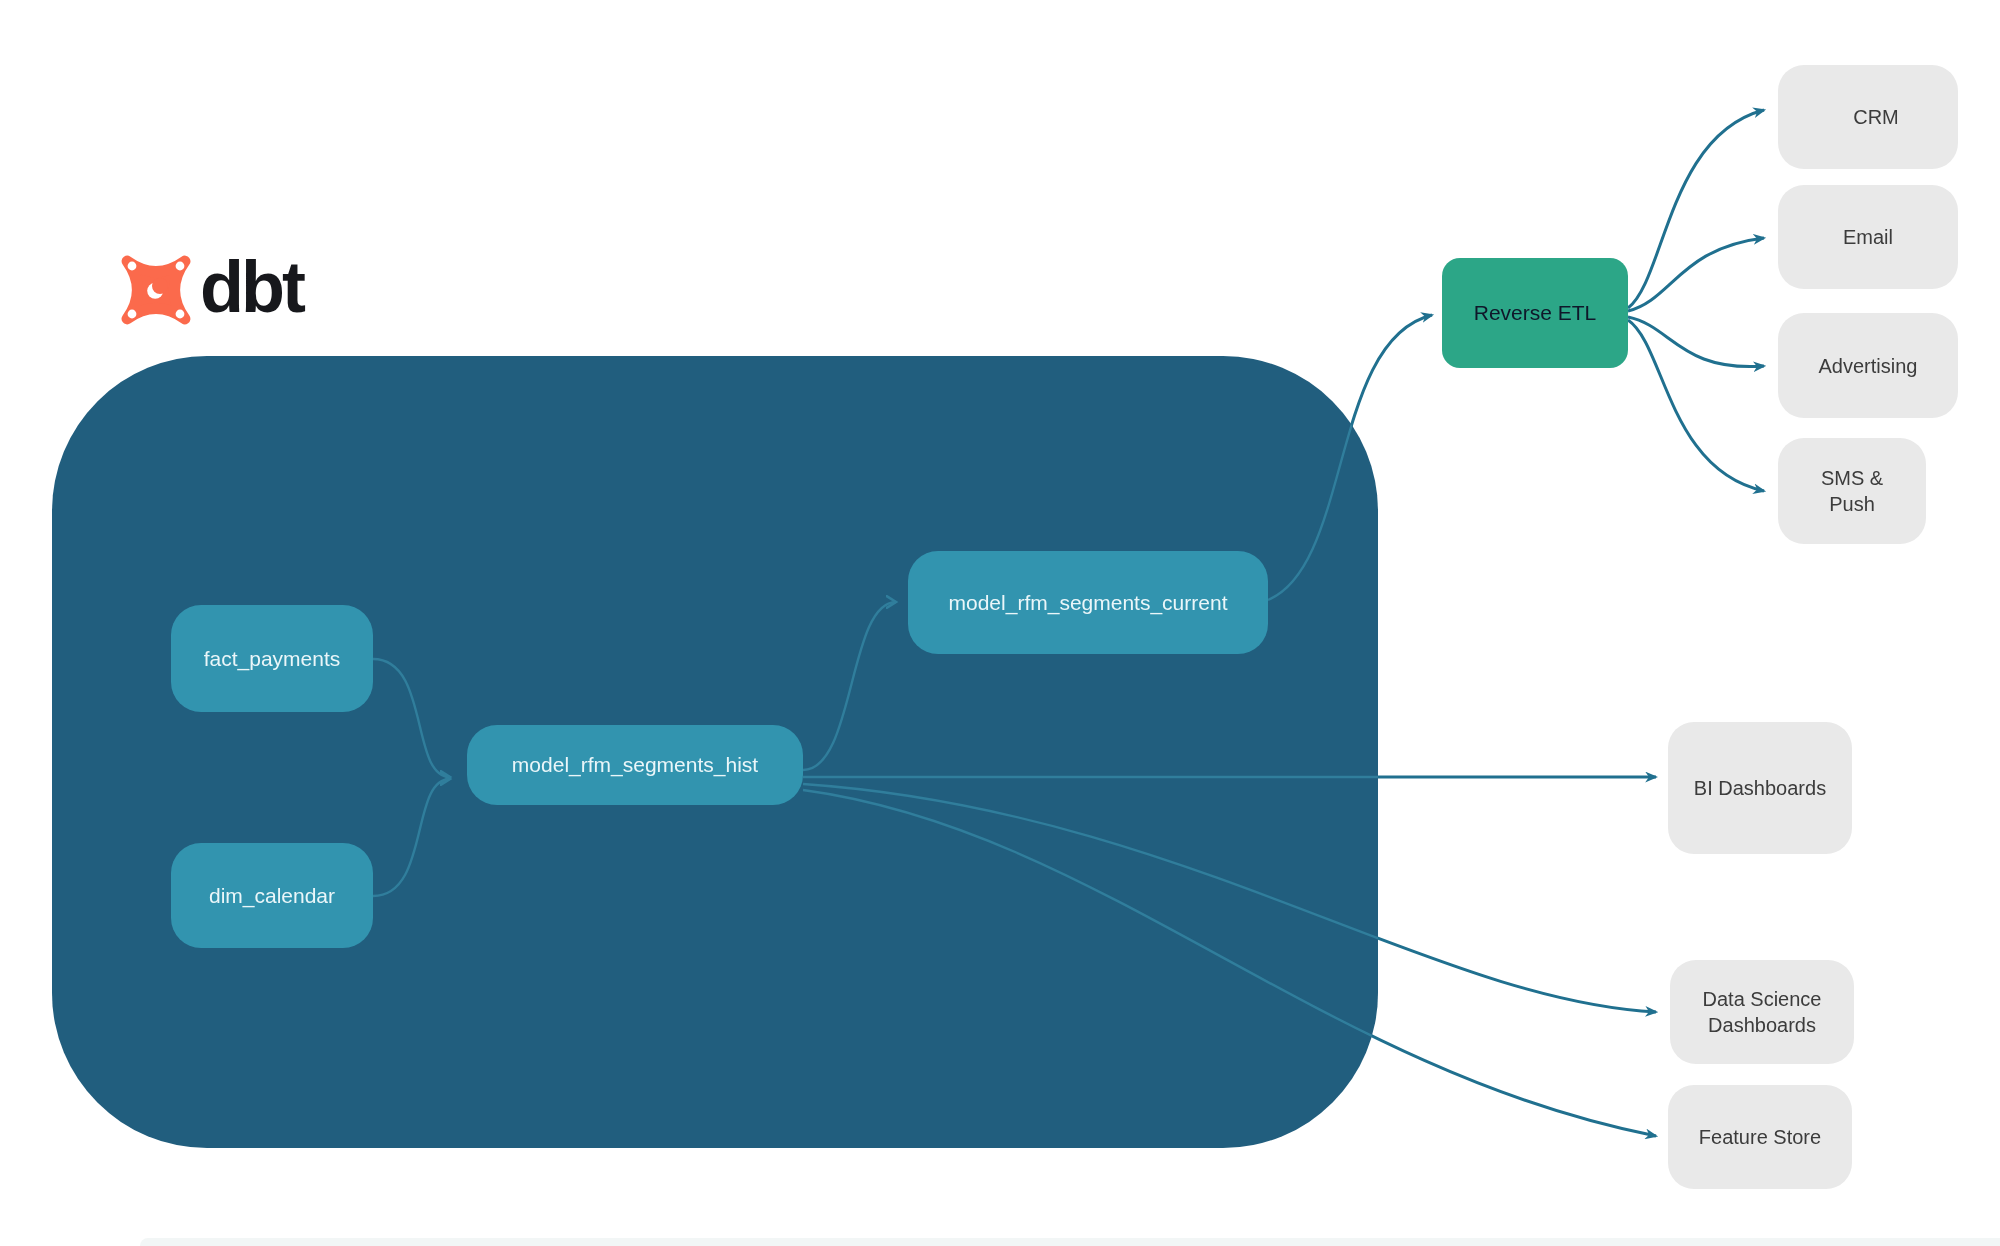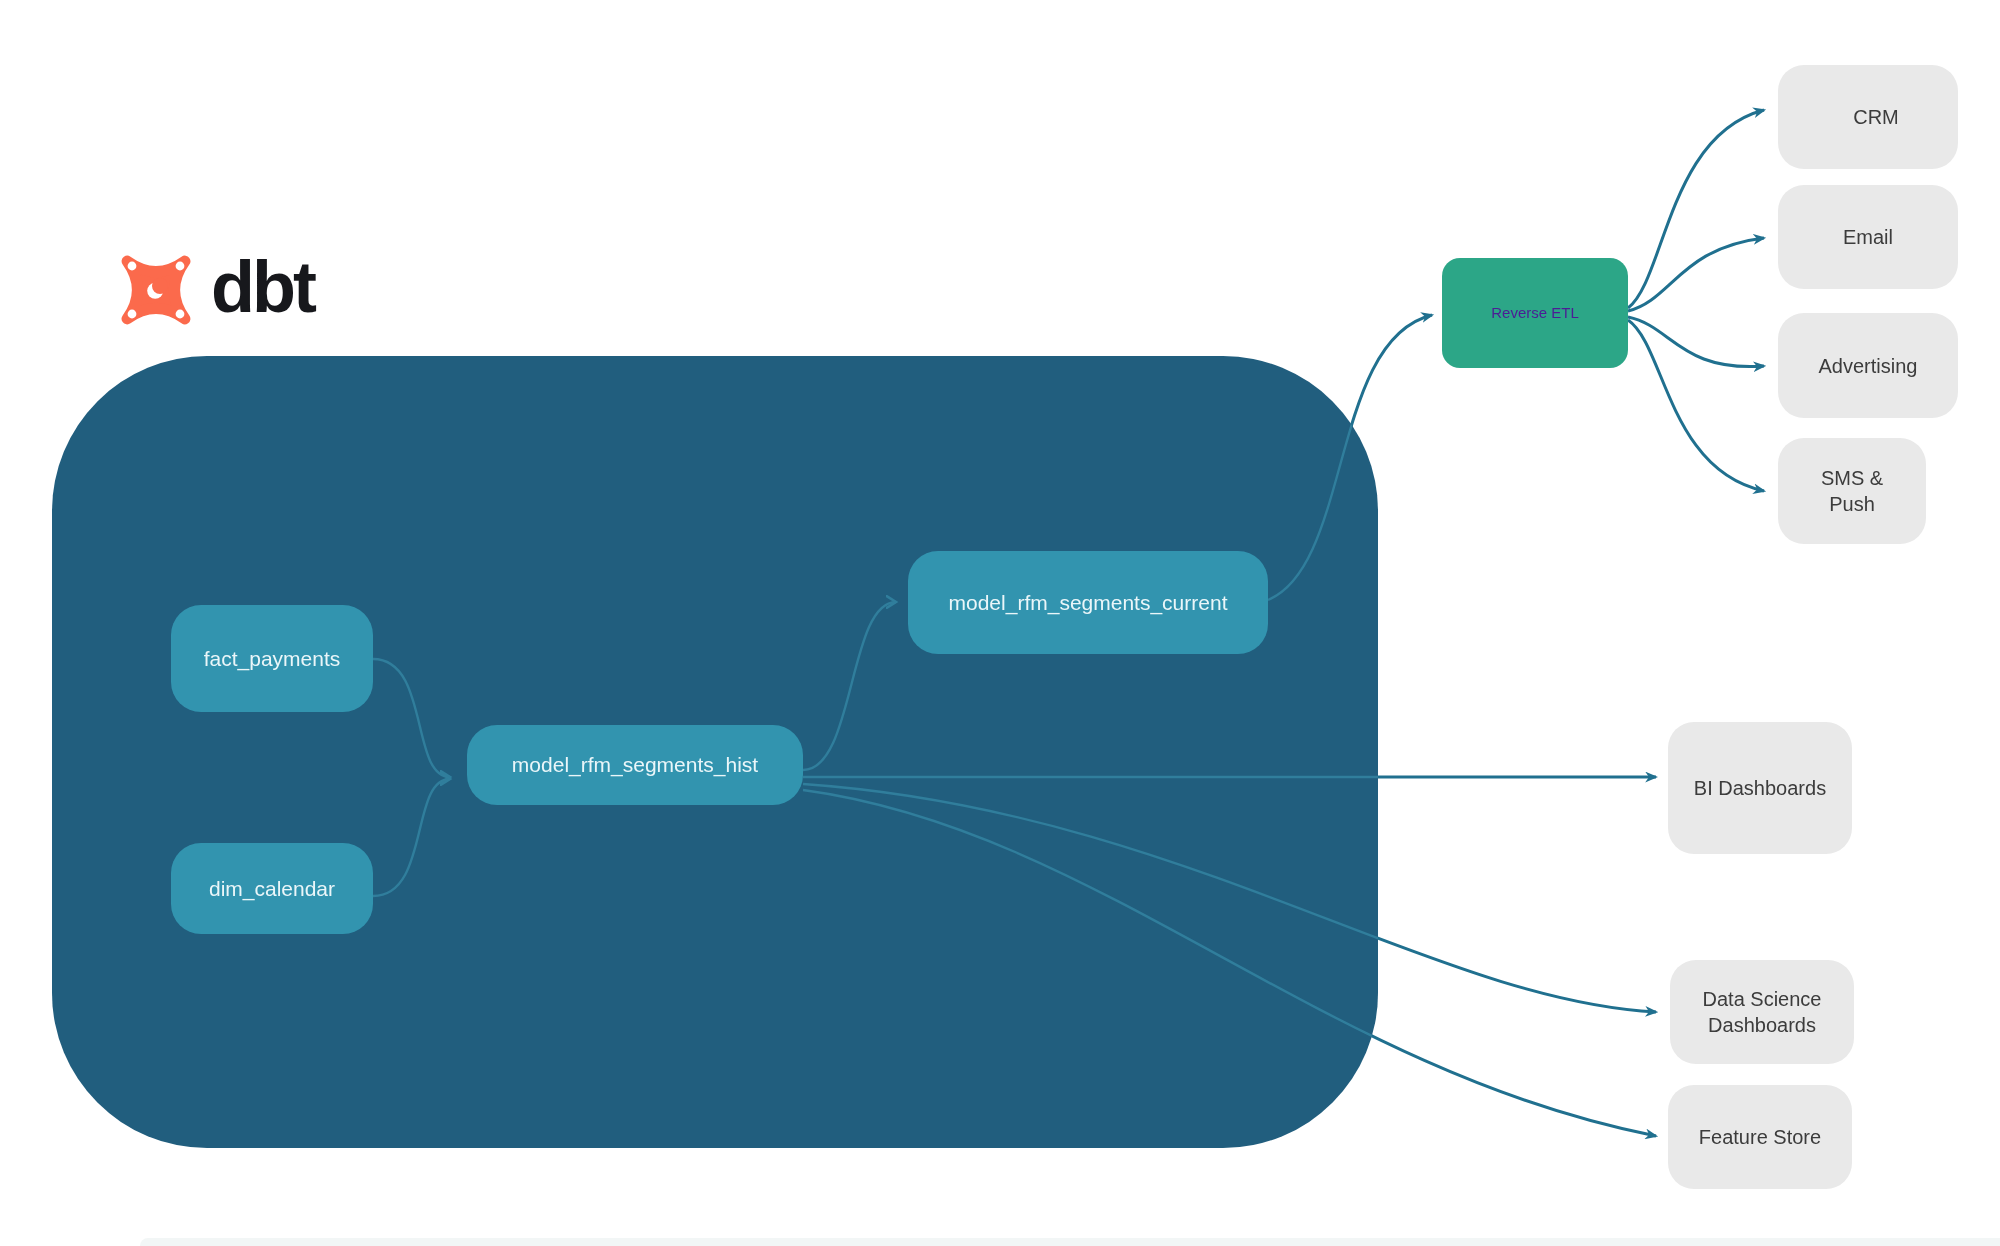--- a/index.html
+++ b/index.html
@@ -6,23 +6,23 @@
   .stage {
     position:relative; width:2000px; height:1246px; background:#ffffff;
     font-family:"Liberation Sans","DejaVu Sans",sans-serif; overflow:hidden;
   }
   .edges { position:absolute; left:0; top:0; }
   .node {
     position:absolute; display:flex; align-items:center; justify-content:center;
     text-align:center; box-sizing:border-box; line-height:1.3;
   }
   .model { background:#3294AF; color:#EAF6F9; border-radius:30px; font-size:21px; }
-  .retl  { background:#2CA687; color:#4c1d95; border-radius:18px; font-size:15px; }
+  .retl  { background:#2CA687; color:#0f172a; border-radius:18px; font-size:21px; }
   .dest  { background:#E9E9E9; color:#3C3C3C; border-radius:26px; font-size:20px; padding:0 20px; }
-  .logo { position:absolute; left:116px; top:248px; display:flex; align-items:center; gap:15px; }
+  .logo { position:absolute; left:116px; top:248px; display:flex; align-items:center; gap:4px; }
   .logo-text { font-size:72px; font-weight:700; color:#17181C; letter-spacing:-3px; line-height:1; padding-bottom:6px; }
   .bottom-band { position:absolute; left:140px; top:1238px; width:1860px; height:8px;
     background:#f2f6f6; border-top-left-radius:10px; }
 </style>
 </head>
 <body>
 
 <div class="stage">
 
   <svg class="edges" width="2000" height="1246" viewBox="0 0 2000 1246">
@@ -74,21 +74,21 @@
       <circle cx="80" cy="80" r="5.5" fill="#ffffff"></circle>
       <circle cx="49" cy="51" r="10" fill="#ffffff"></circle>
       <circle cx="55" cy="45" r="10" fill="#FB6A4C"></circle>
     </svg>
     <span class="logo-text">dbt</span>
   </div>
 
   <div class="node model" style="left:171px;top:605px;width:202px;height:107px;">
     <span>fact_payments</span>
   </div>
-  <div class="node model" style="left:171px;top:843px;width:202px;height:91px;">
+  <div class="node model" style="left:171px;top:843px;width:202px;height:105px;">
     <span>dim_calendar</span>
   </div>
   <div class="node model" style="left:467px;top:725px;width:336px;height:80px;">
     <span>model_rfm_segments_hist</span>
   </div>
   <div class="node model" style="left:908px;top:551px;width:360px;height:103px;">
     <span>model_rfm_segments_current</span>
   </div>
 
   <div class="node retl" style="left:1442px;top:258px;width:186px;height:110px;">

